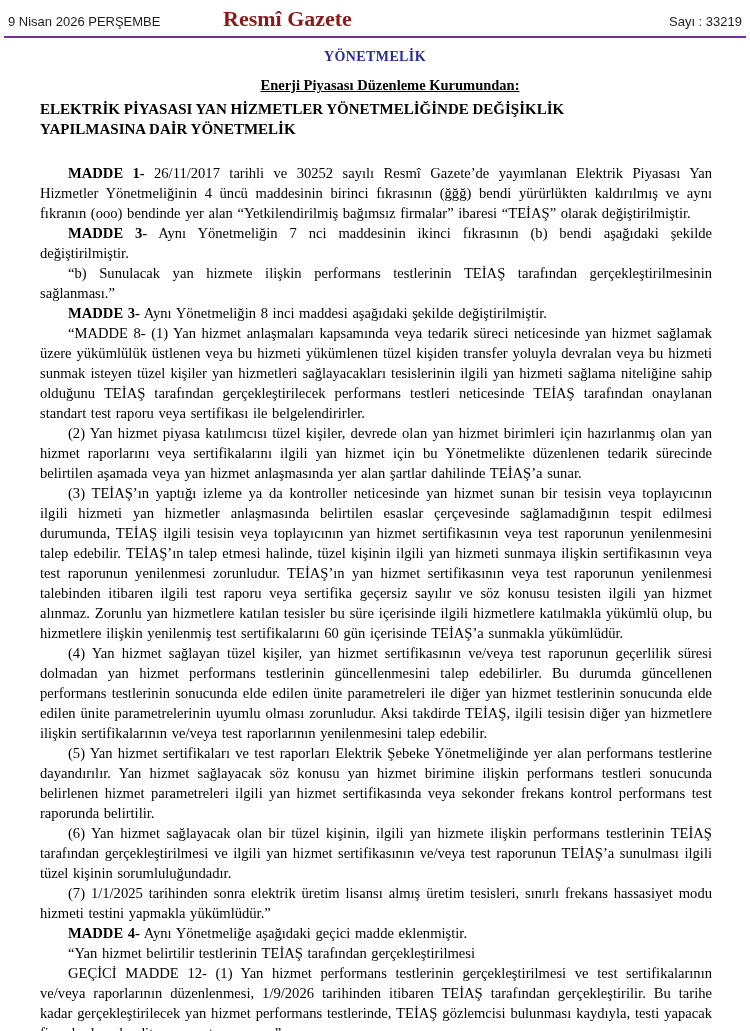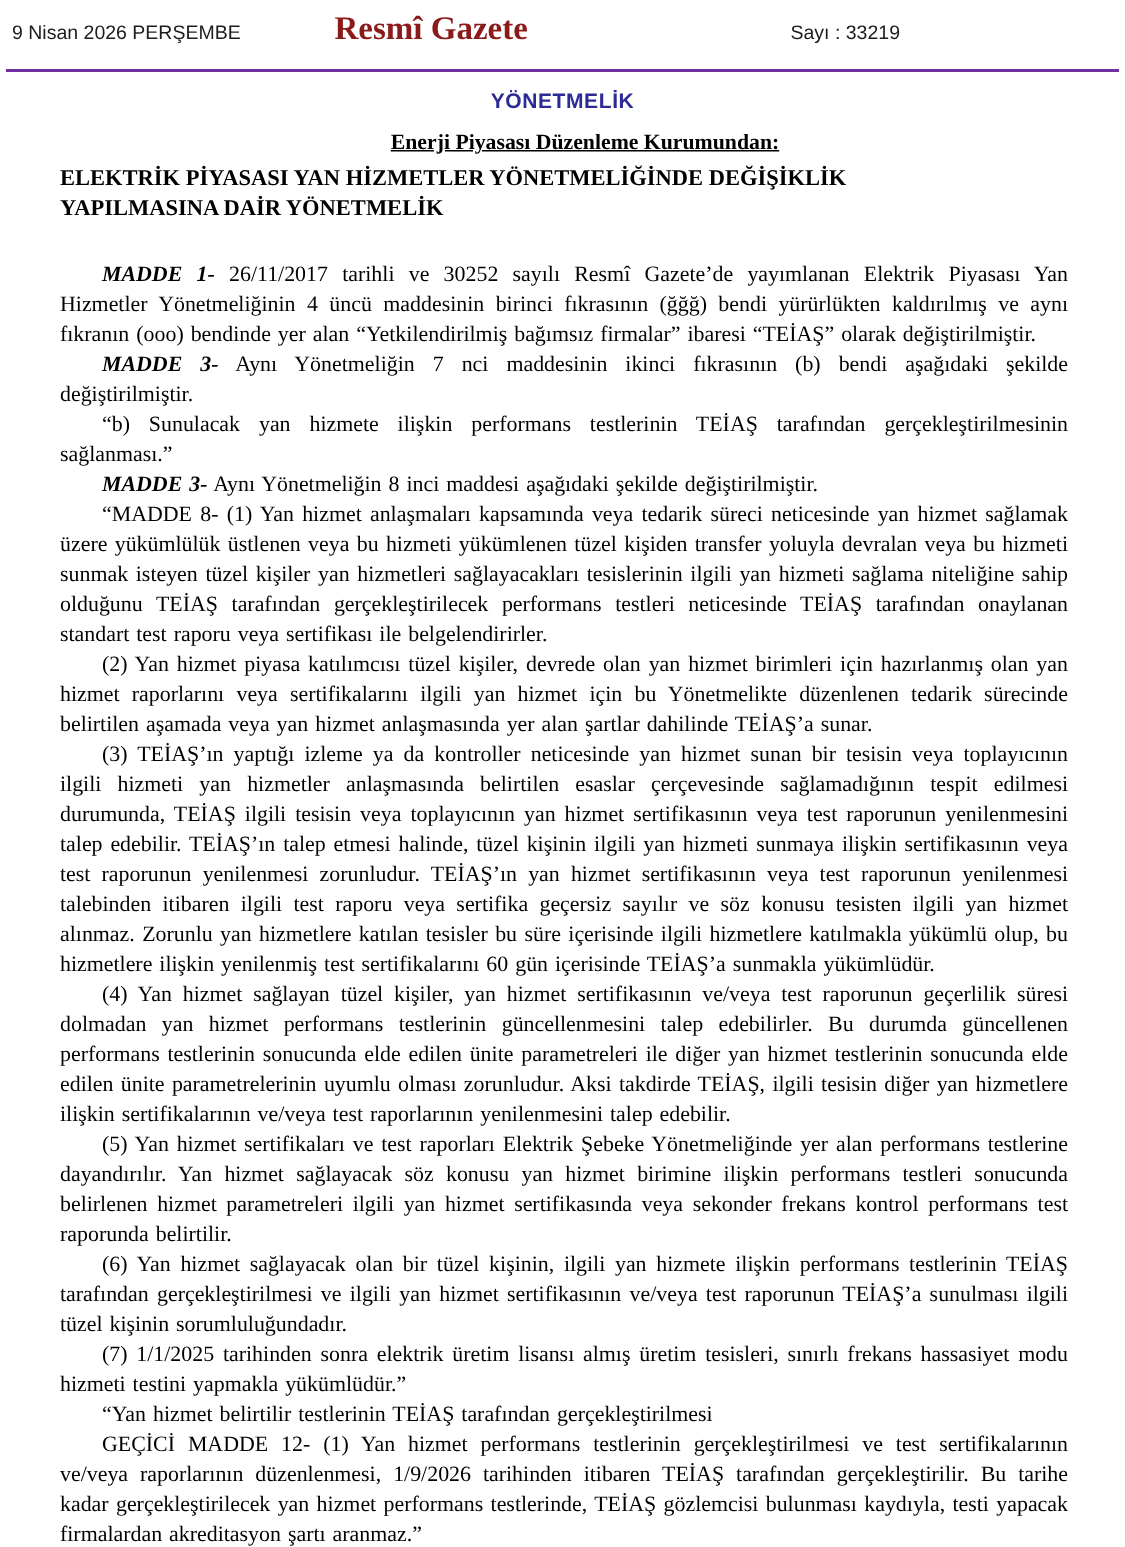--- a/index.html
+++ b/index.html
@@ -8,41 +8,41 @@
     --rule-purple:#7030a0;
   }
   html,body{margin:0;padding:0;background:#ffffff;}
   body{
     width:750px;height:1031px;overflow:hidden;
     color:#000;
     font-family:"Liberation Serif", serif;
   }
   .masthead{
     display:flex;align-items:flex-end;justify-content:space-between;
-    padding:6px 8px 14px 8px;
+    padding:6px 8px 4px 8px;
     border-radius:10px;
   }
   .m-side{
     font-family:"Liberation Sans", sans-serif;
     font-size:13px;color:#1c1c1c;width:215px;
     padding-bottom:3px;
   }
-  .m-issue{}
+  .m-issue{text-align:right;}
   .m-title{
     flex:1;text-align:left;
     font-family:"Liberation Serif", serif;
     font-size:22px;font-weight:bold;color:var(--masthead-red);
   }
   .rule{
     border:none;border-top:2px solid var(--rule-purple);
     margin:0 4px;
   }
   .section-label{
     text-align:center;
-    font-family:Liberation Sans, sans-serif;
+    font-family:Liberation Serif, serif;
     font-weight:bold;font-size:14px;
     color:var(--section-blue);
     letter-spacing:.4px;
     margin:11px 0 12px 0;
   }
   .doc{padding:0 38px 0 40px;}
   .authority{
     font-size:14.5px;font-weight:bold;text-decoration:underline;
     margin:0 0 5px 28px;
     text-align:center;
@@ -50,21 +50,21 @@
   .doc-title{
     text-align:left;font-weight:bold;font-size:15px;line-height:20px;
     margin:0 0 24px 0;
   }
   .para{
     margin:0;
     font-size:14.6px;line-height:20px;
     text-align:justify;text-indent:28px;
     word-spacing:1px;
   }
-  .para b{font-weight:bold;font-style:italic;}
+  .para b{font-weight:bold;}
 </style>
 </head>
 <body>
 
 <header class="masthead">
   <div class="m-side m-date">9 Nisan 2026 PERŞEMBE</div>
   <div class="m-title">Resmî Gazete</div>
   <div class="m-side m-issue">Sayı : 33219</div>
 </header>
 
@@ -83,16 +83,17 @@
       <p class="para"><b>MADDE 3-</b> Aynı Yönetmeliğin 7 nci maddesinin ikinci fıkrasının (b) bendi aşağıdaki şekilde değiştirilmiştir.</p>
       <p class="para">“b) Sunulacak yan hizmete ilişkin performans testlerinin TEİAŞ tarafından gerçekleştirilmesinin sağlanması.”</p>
       <p class="para"><b>MADDE 3-</b> Aynı Yönetmeliğin 8 inci maddesi aşağıdaki şekilde değiştirilmiştir.</p>
       <p class="para">“MADDE 8- (1) Yan hizmet anlaşmaları kapsamında veya tedarik süreci neticesinde yan hizmet sağlamak üzere yükümlülük üstlenen veya bu hizmeti yükümlenen tüzel kişiden transfer yoluyla devralan veya bu hizmeti sunmak isteyen tüzel kişiler yan hizmetleri sağlayacakları tesislerinin ilgili yan hizmeti sağlama niteliğine sahip olduğunu TEİAŞ tarafından gerçekleştirilecek performans testleri neticesinde TEİAŞ tarafından onaylanan standart test raporu veya sertifikası ile belgelendirirler.</p>
       <p class="para">(2) Yan hizmet piyasa katılımcısı tüzel kişiler, devrede olan yan hizmet birimleri için hazırlanmış olan yan hizmet raporlarını veya sertifikalarını ilgili yan hizmet için bu Yönetmelikte düzenlenen tedarik sürecinde belirtilen aşamada veya yan hizmet anlaşmasında yer alan şartlar dahilinde TEİAŞ’a sunar.</p>
       <p class="para">(3) TEİAŞ’ın yaptığı izleme ya da kontroller neticesinde yan hizmet sunan bir tesisin veya toplayıcının ilgili hizmeti yan hizmetler anlaşmasında belirtilen esaslar çerçevesinde sağlamadığının tespit edilmesi durumunda, TEİAŞ ilgili tesisin veya toplayıcının yan hizmet sertifikasının veya test raporunun yenilenmesini talep edebilir. TEİAŞ’ın talep etmesi halinde, tüzel kişinin ilgili yan hizmeti sunmaya ilişkin sertifikasının veya test raporunun yenilenmesi zorunludur. TEİAŞ’ın yan hizmet sertifikasının veya test raporunun yenilenmesi talebinden itibaren ilgili test raporu veya sertifika geçersiz sayılır ve söz konusu tesisten ilgili yan hizmet alınmaz. Zorunlu yan hizmetlere katılan tesisler bu süre içerisinde ilgili hizmetlere katılmakla yükümlü olup, bu hizmetlere ilişkin yenilenmiş test sertifikalarını 60 gün içerisinde TEİAŞ’a sunmakla yükümlüdür.</p>
       <p class="para">(4) Yan hizmet sağlayan tüzel kişiler, yan hizmet sertifikasının ve/veya test raporunun geçerlilik süresi dolmadan yan hizmet performans testlerinin güncellenmesini talep edebilirler. Bu durumda güncellenen performans testlerinin sonucunda elde edilen ünite parametreleri ile diğer yan hizmet testlerinin sonucunda elde edilen ünite parametrelerinin uyumlu olması zorunludur. Aksi takdirde TEİAŞ, ilgili tesisin diğer yan hizmetlere ilişkin sertifikalarının ve/veya test raporlarının yenilenmesini talep edebilir.</p>
       <p class="para">(5) Yan hizmet sertifikaları ve test raporları Elektrik Şebeke Yönetmeliğinde yer alan performans testlerine dayandırılır. Yan hizmet sağlayacak söz konusu yan hizmet birimine ilişkin performans testleri sonucunda belirlenen hizmet parametreleri ilgili yan hizmet sertifikasında veya sekonder frekans kontrol performans test raporunda belirtilir.</p>
       <p class="para">(6) Yan hizmet sağlayacak olan bir tüzel kişinin, ilgili yan hizmete ilişkin performans testlerinin TEİAŞ tarafından gerçekleştirilmesi ve ilgili yan hizmet sertifikasının ve/veya test raporunun TEİAŞ’a sunulması ilgili tüzel kişinin sorumluluğundadır.</p>
       <p class="para">(7) 1/1/2025 tarihinden sonra elektrik üretim lisansı almış üretim tesisleri, sınırlı frekans hassasiyet modu hizmeti testini yapmakla yükümlüdür.”</p>
+      <p class="para"><b>MADDE 4-</b> Aynı Yönetmeliğe aşağıdaki geçici madde eklenmiştir.</p>
       <p class="para">“Yan hizmet belirtilir testlerinin TEİAŞ tarafından gerçekleştirilmesi</p>
       <p class="para">GEÇİCİ MADDE 12- (1) Yan hizmet performans testlerinin gerçekleştirilmesi ve test sertifikalarının ve/veya raporlarının düzenlenmesi, 1/9/2026 tarihinden itibaren TEİAŞ tarafından gerçekleştirilir. Bu tarihe kadar gerçekleştirilecek yan hizmet performans testlerinde, TEİAŞ gözlemcisi bulunması kaydıyla, testi yapacak firmalardan akreditasyon şartı aranmaz.”</p>
     </div>
 </article>
 
 </body></html>

